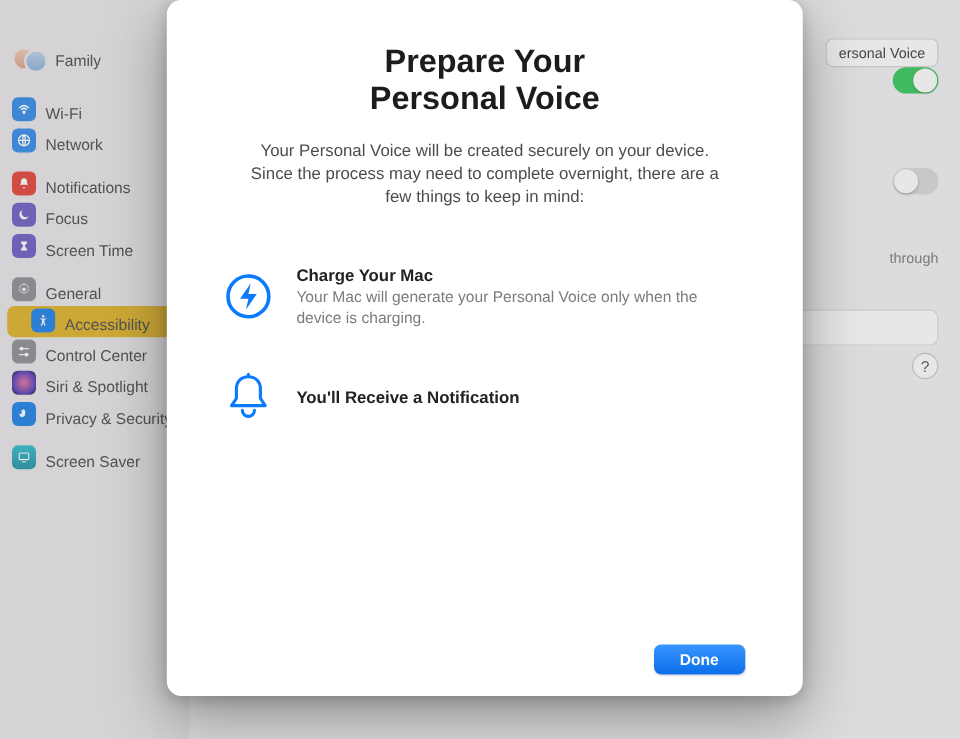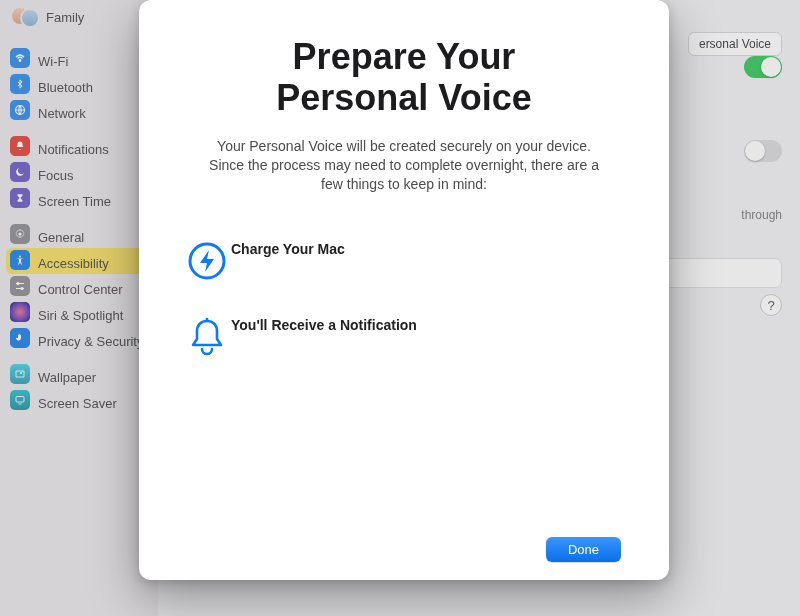--- a/index.html
+++ b/index.html
@@ -18,29 +18,29 @@
       width: 158px; background: #e9e7e8; padding: 4px 0;
       font-size: 13px; color: #4a4a4c;
       filter: grayscale(18%);
     }
     .sb-item {
       display: flex; align-items: flex-end; gap: 8px;
       padding: 4px 10px; height: 26px; line-height: 1;
       white-space: nowrap;
     }
     .sb-item.selected {
-      background: #fde047; border-radius: 6px; margin: 0 6px; padding: 4px 4px;
+      background: #eab308; border-radius: 6px; margin: 0 6px; padding: 4px 20px;
     }
     .sb-spacer { height: 10px; }
     .sb-ico {
       width: 20px; height: 20px; border-radius: 5px;
       display: inline-flex; align-items: center; justify-content: center;
       font-size: 12px; color: #fff;
     }
-    .sb-family { display:flex; align-items:center; gap:8px; padding: 2px 10px 8px; }
+    .sb-family { display:flex; align-items:center; gap:8px; padding: 2px 10px 8px; margin-top: 33px; }
     .sb-avatar-stack { width: 28px; height: 22px; position: relative; }
     .sb-avatar-stack .a1,.sb-avatar-stack .a2{
       position:absolute; width:20px; height:20px; border-radius:50%;
       border:2px solid #e9e7e8;
     }
     .sb-avatar-stack .a1{left:0;top:0;background:linear-gradient(#f8c9b0,#e79f7d);}
     .sb-avatar-stack .a2{left:10px;top:2px;background:linear-gradient(#b6d3f0,#86b1e0);}
     .main {
       position: absolute; left: 158px; right: 0; top: 0; bottom: 0;
       background: #f2f1f3; padding: 8px 18px;
@@ -79,37 +79,37 @@
     
     .modal {
       position: absolute; left: 139px; top: 0px;
       width: 530px; height: 580px;
       background: #fff; border-radius: 12px;
       box-shadow: 0 18px 50px rgba(0,0,0,0.35), 0 3px 12px rgba(0,0,0,.18);
       padding: 36px 48px 18px;
       display:flex; flex-direction:column;
     }
     .modal h1 {
-      font-size: 36px; font-weight: 700; color:#1c1c1e;
+      font-size: 27px; font-weight: 700; color:#1c1c1e;
       text-align:center; line-height:1.15;
     }
     .modal .sub {
       margin-top:18px; text-align:center; font-size:14px;
       color:#4c4c4e; line-height:1.35; padding: 0 16px;
     }
     .modal .items { margin-top: 48px; flex:1; }
-    .modal .row { display:flex; gap:4px; margin-bottom: 36px; }
+    .modal .row { display:flex; gap:20px; margin-bottom: 36px; align-items: center; }
     .modal .ico-col { width:40px; display:flex; justify-content:center;}
     .modal .txt-col { flex:1; }
     .modal .row-title { font-size:14px; font-weight:600; color:#222; }
     .modal .row-body { font-size:13px; color:#7c7c7f; line-height:1.35; margin-top:2px;}
     .modal .footer { display:flex; justify-content:flex-end; padding-top:6px;}
     .done-btn{
       background: linear-gradient(#3a95ff,#0a6fe8);
-      color:#fff; font-size:13px; font-weight:400;
+      color:#fff; font-size:13px; font-weight:700;
       border:none; border-radius:6px; padding:5px 22px;
       box-shadow: 0 1px 1px rgba(0,0,0,.15);
     }
     svg { display:block; }
   </style>
 </head>
 <body>
 
 <aside class="sidebar">
   <div class="sb-family">
@@ -126,28 +126,20 @@
       <svg width="12" height="12" viewBox="0 0 24 24" fill="none" stroke="#fff" stroke-width="2.6">
           <path d="M4 10c5-5 11-5 16 0"></path>
           <path d="M7 13c3-3 7-3 10 0"></path>
           <circle cx="12" cy="17" r="1.6" fill="#fff"></circle>
         </svg>
     </span>
     <span>Wi-Fi</span>
   </div>
   <div class="sb-item">
     <span class="sb-ico" style="background:#1f8dff">
-      <svg width="10" height="14" viewBox="0 0 24 24" fill="none" stroke="#fff" stroke-width="2.4">
-          <path d="M7 7l10 10-5 5V2l5 5L7 17"></path>
-        </svg>
-    </span>
-    <span>Bluetooth</span>
-  </div>
-  <div class="sb-item">
-    <span class="sb-ico" style="background:#1f8dff">
       <svg width="12" height="12" viewBox="0 0 24 24" fill="none" stroke="#fff" stroke-width="2.2">
           <circle cx="12" cy="12" r="9"></circle>
           <path d="M3 12h18M12 3c3 3 3 15 0 18M12 3c-3 3-3 15 0 18"></path>
         </svg>
     </span>
     <span>Network</span>
   </div>
 
   <div class="sb-spacer"></div>
 
@@ -216,29 +208,20 @@
     <span class="sb-ico" style="background:#0a84ff">
       <svg width="12" height="12" viewBox="0 0 24 24" fill="#fff">
           <path d="M8 12V6a1 1 0 012 0v5V5a1 1 0 012 0v6V6a1 1 0 012 0v6a5 5 0 01-8 4l-2-3a1 1 0 012-1z"></path>
         </svg>
     </span>
     <span>Privacy &amp; Security</span>
   </div>
 
   <div class="sb-spacer"></div>
 
-  <div class="sb-item">
-    <span class="sb-ico" style="background:linear-gradient(#2dd6ea,#1fa4bf)">
-      <svg width="12" height="12" viewBox="0 0 24 24" fill="#fff">
-          <path d="M4 6h16v12H4z" fill="none" stroke="#fff" stroke-width="1.8"></path>
-          <circle cx="14" cy="10" r="2"></circle>
-        </svg>
-    </span>
-    <span>Wallpaper</span>
-  </div>
   <div class="sb-item">
     <span class="sb-ico" style="background:linear-gradient(#18c2d8,#0e97ab)">
       <svg width="12" height="12" viewBox="0 0 24 24" fill="none" stroke="#fff" stroke-width="1.8">
           <rect x="4" y="5" width="16" height="11" rx="2"></rect>
           <path d="M9 20h6"></path>
         </svg>
     </span>
     <span>Screen Saver</span>
   </div>
 </aside>
@@ -283,20 +266,21 @@
       <div class="ico-col">
         <span>
           <svg width="40" height="40" viewBox="0 0 40 40">
             <circle cx="20" cy="20" r="17" fill="none" stroke="#0a7aff" stroke-width="3"></circle>
             <path d="M22 9 L13 22 H20 L18 31 L27 18 H20 Z" fill="#0a7aff"></path>
           </svg>
         </span>
       </div>
       <div class="txt-col">
         <div class="row-title">Charge Your Mac</div>
+        <div class="row-body">Your Mac will generate your Personal Voice only when the device is charging.</div>
       </div>
     </div>
 
     <div class="row">
       <div class="ico-col">
         <span>
           <svg width="38" height="42" viewBox="0 0 38 42">
             <path d="M19 4c-6 0-10 4-10 10v8l-4 6h28l-4-6v-8c0-6-4-10-10-10z" fill="none" stroke="#0a7aff" stroke-width="2.6" stroke-linejoin="round"></path>
             <path d="M14 32a5 5 0 0010 0" fill="none" stroke="#0a7aff" stroke-width="2.6" stroke-linecap="round"></path>
             <path d="M19 4v-2" stroke="#0a7aff" stroke-width="2.6" stroke-linecap="round"></path>

